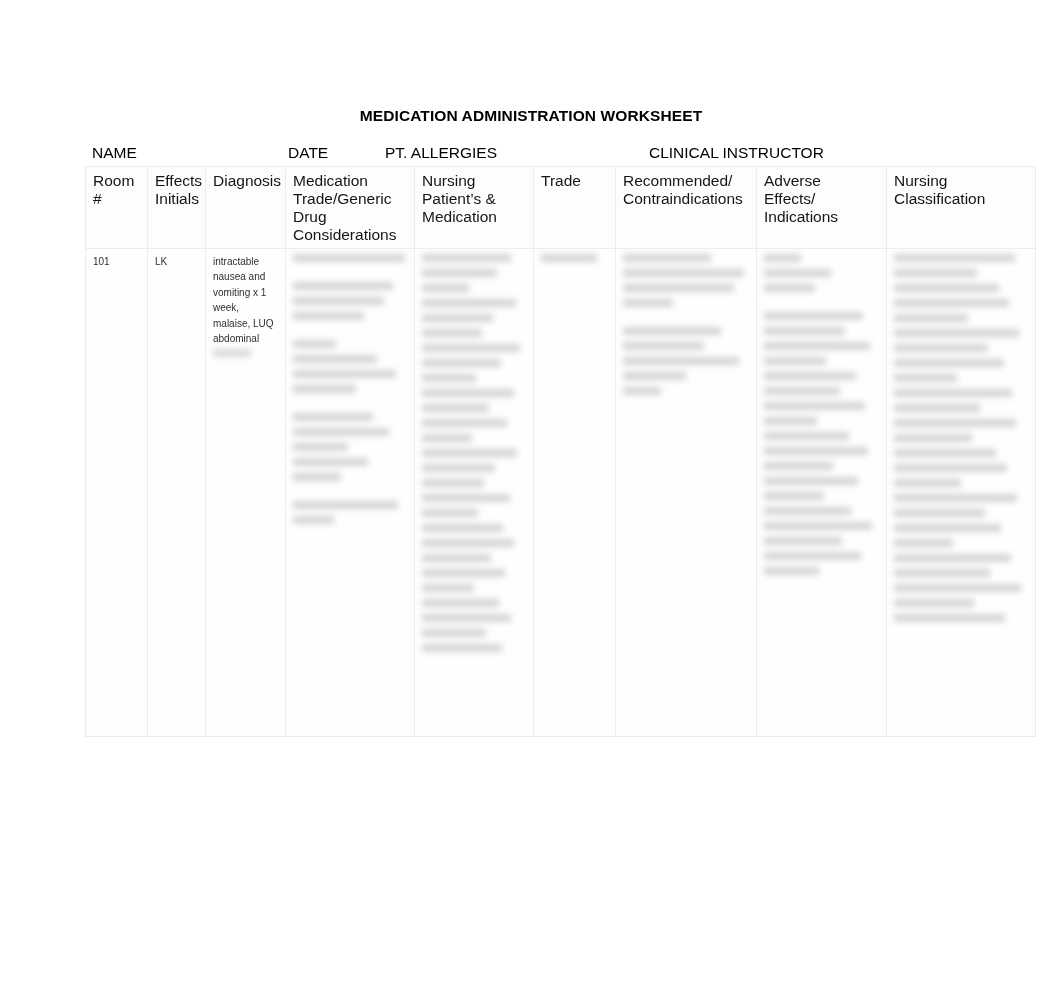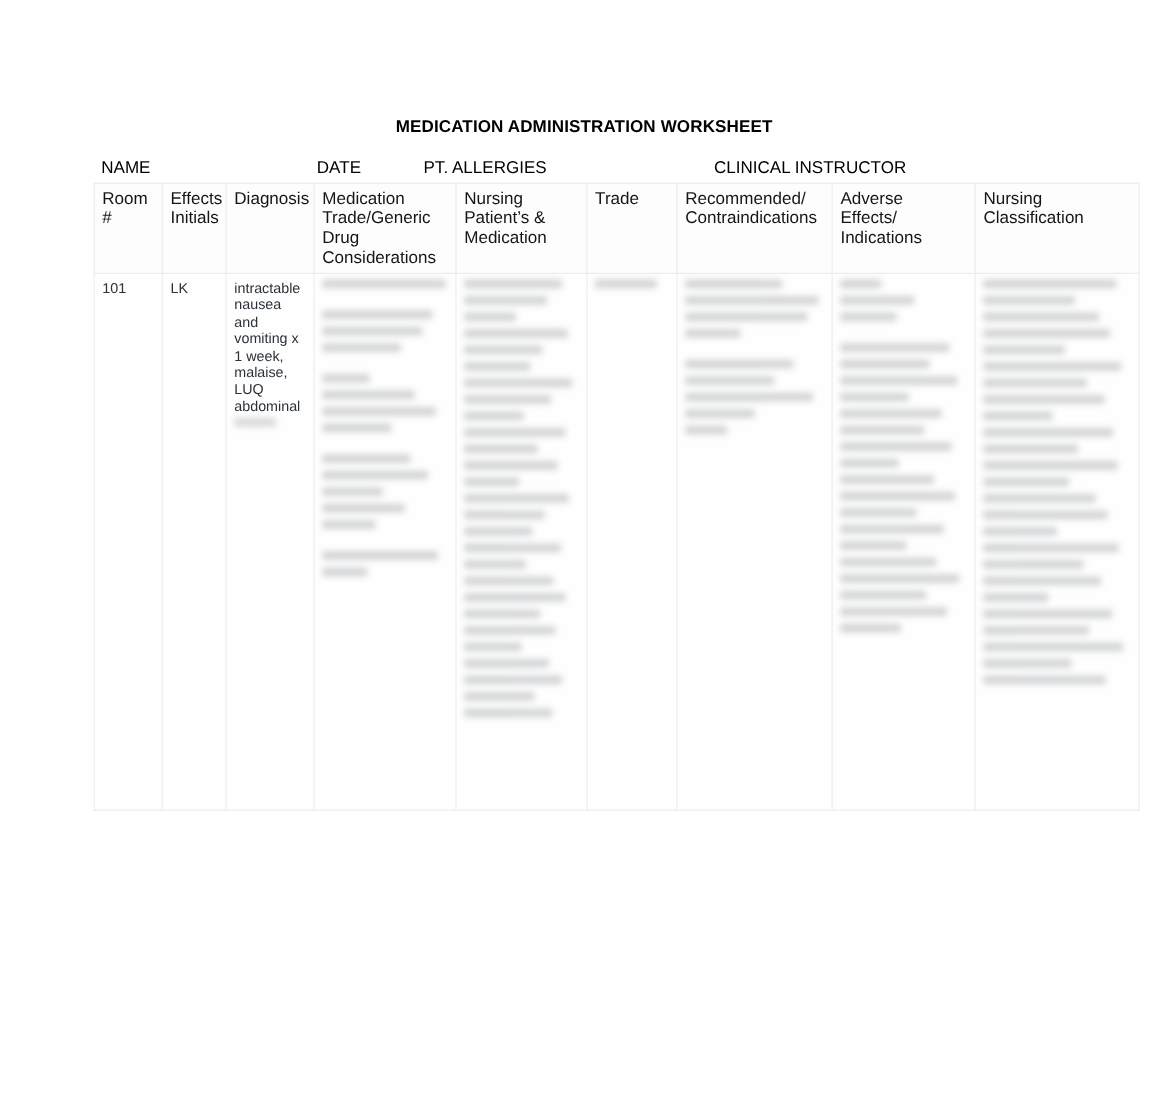--- a/index.html
+++ b/index.html
@@ -69,21 +69,21 @@
     font-weight: normal;
   }
   .worksheet thead th {
     font-size: 15.5px;
     line-height: 18px;
     color: #151515;
     height: 72px;
     background: #fdfdfd;
   }
   .worksheet tbody td {
-    font-size: 13px;
+    font-size: 10px;
     line-height: 15.4px;
     color: #2b3138;
     height: 488px;
     margin-left: 41px;
   }
 
   
   .col-room    { width: 62px;  }
   .col-init    { width: 58px;  }
   .col-diag    { width: 80px;  }

